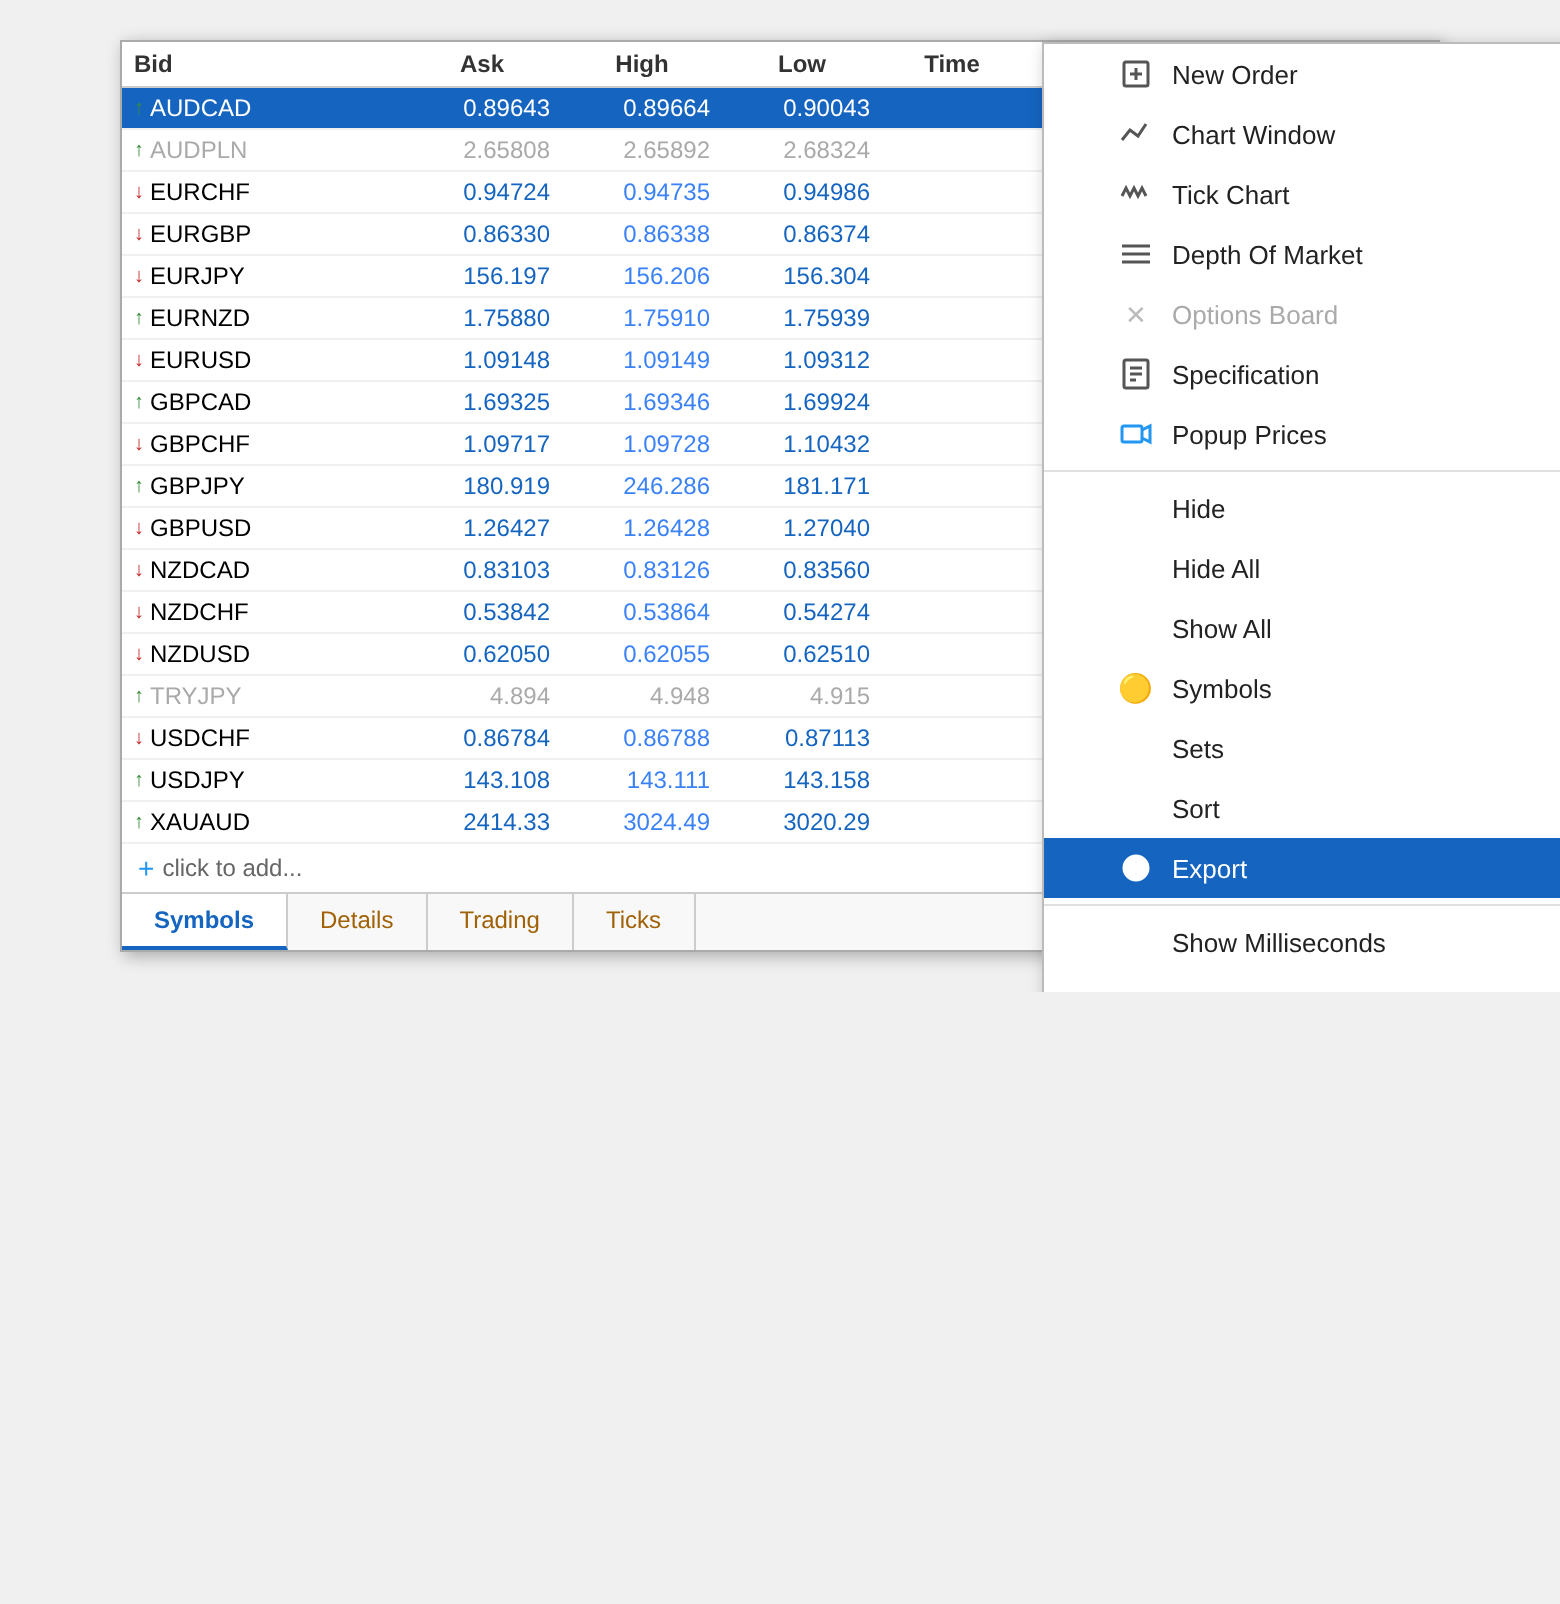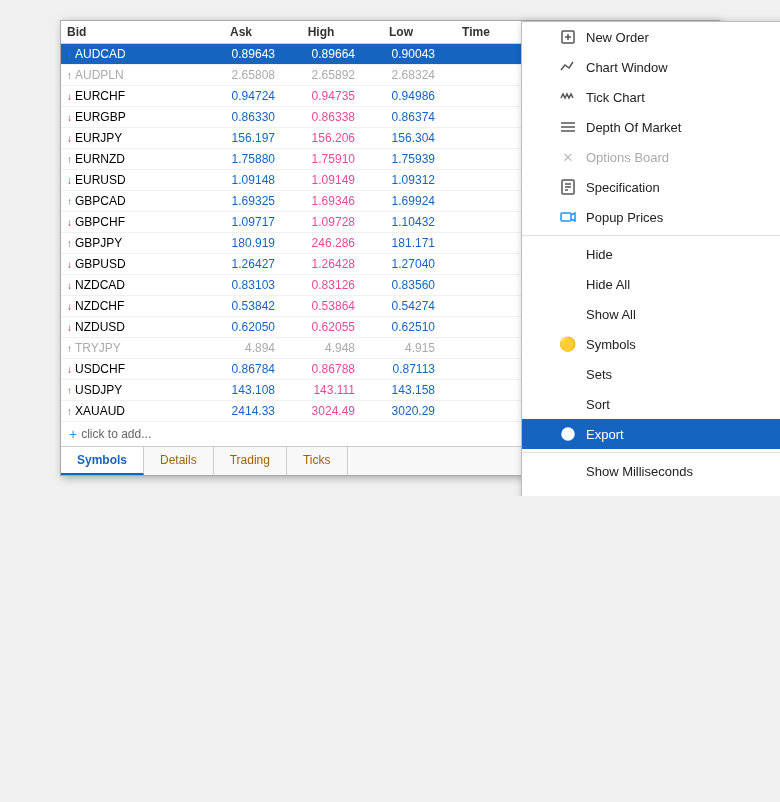--- a/index.html
+++ b/index.html
@@ -23,21 +23,21 @@
     
     .table-row { display: grid; grid-template-columns: 140px 80px 80px 80px 70px 70px; border-bottom: 1px solid #f0f0f0; }
     .table-row.selected { background: #1565c0; }
     .table-row.selected .cell { color: #fff !important; }
     .table-row.dimmed .cell { color: #aaa !important; }
     .table-row.dimmed .cell.symbol { color: #aaa !important; }
     
     .cell { padding: 3px 6px; font-size: 12px; text-align: right; }
     .cell.symbol { text-align: left; display: flex; align-items: center; gap: 3px; }
     .cell.bid { color: #1565c0; text-align: right; }
-    .cell.ask { color: #ec4899; }
+    .cell.ask { color: #3b82f6; }
     .cell.high { color: #1565c0; }
     
     .arrow-icon { font-size: 10px; }
     .arrow-up { color: #388e3c; }
     .arrow-down { color: #c62828; }
     
     .add-row { padding: 4px 8px; font-size: 12px; color: #666; display: flex; align-items: center; gap: 4px; cursor: pointer; }
     .add-plus { color: #2196f3; font-size: 14px; }
     
     .tabs { display: flex; border-top: 1px solid #ccc; background: #f8f8f8; }

